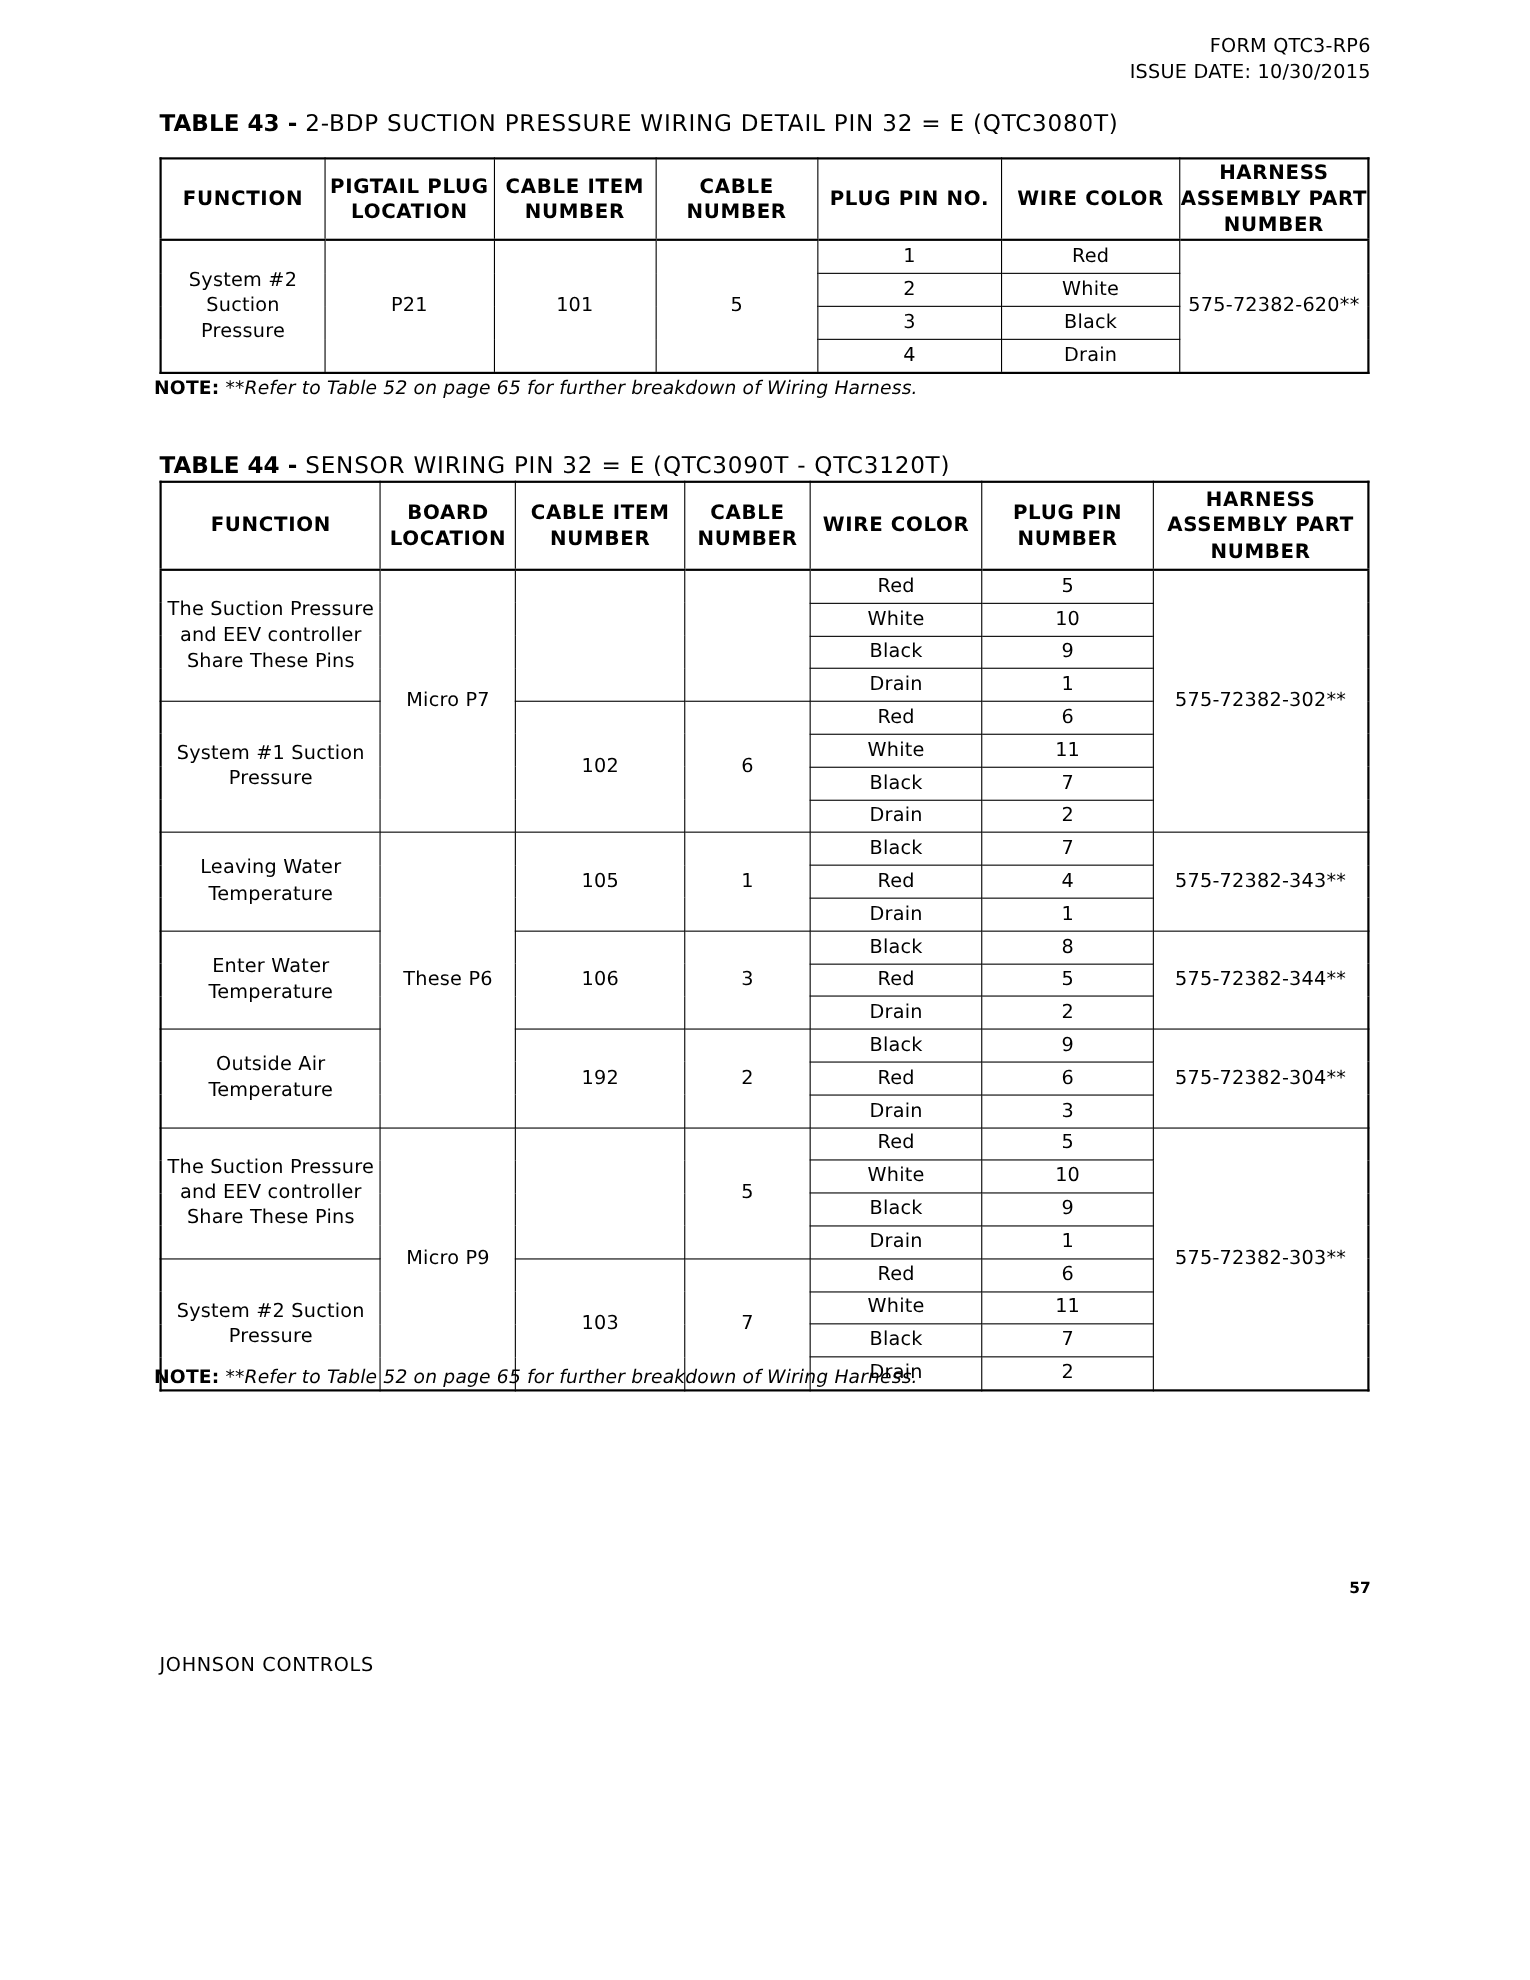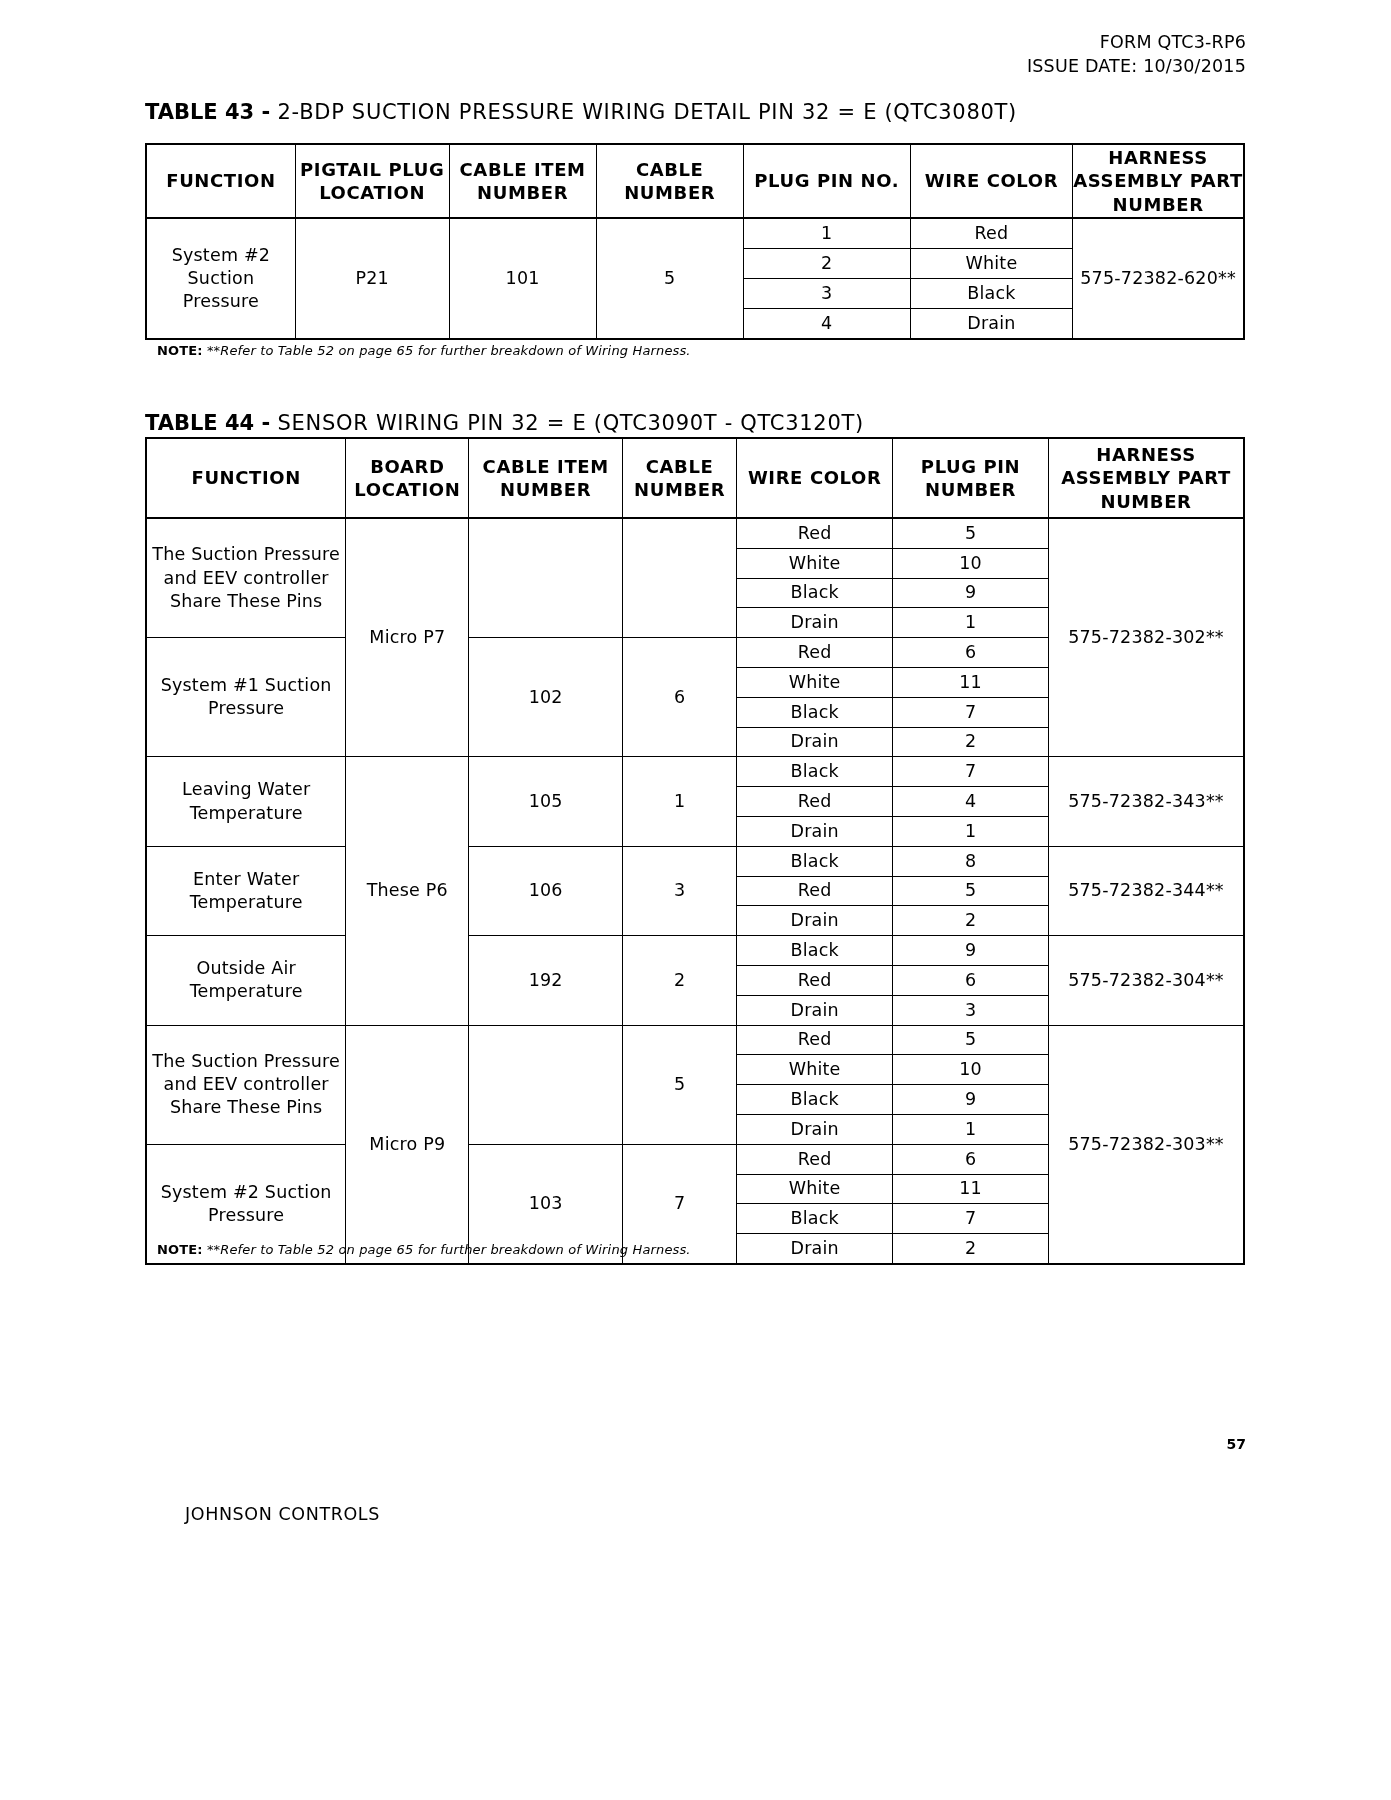--- a/index.html
+++ b/index.html
@@ -48,22 +48,22 @@
     font-weight: bold;
     letter-spacing: 0px;
     text-align: right;
   }
   #title-43 { top: 100px; }
   #title-44 { top: 399px; margin-top: 12px; }
 
   
   .note {
     position: absolute;
-    left: 157px;
-    font-size: 13px;
+    left: 140px;
+    font-size: 17px;
     white-space: nowrap;
     letter-spacing: 0.15px;
   }
   .note .note-label { font-weight: bold; }
   .note .note-body { font-style: italic; }
   #note-43 { top: 343px; }
   #note-44 { top: 1242px; }
 
   
   table.wt {
@@ -105,21 +105,20 @@
   #table44 thead th { height: 78px; }
   #table44 tbody td { height: 28.8px; }
 
   
   .footer-left {
     position: absolute;
     left: 145px;
     top: 1504px;
     font-size: 17.5px;
     letter-spacing: 0.6px;
-    margin-left: 40px;
   }
   .footer-page {
     position: absolute;
     right: 145px;
     top: 1436px;
     font-size: 14px;
     font-weight: bold;
   }
 </style>
 </head>

